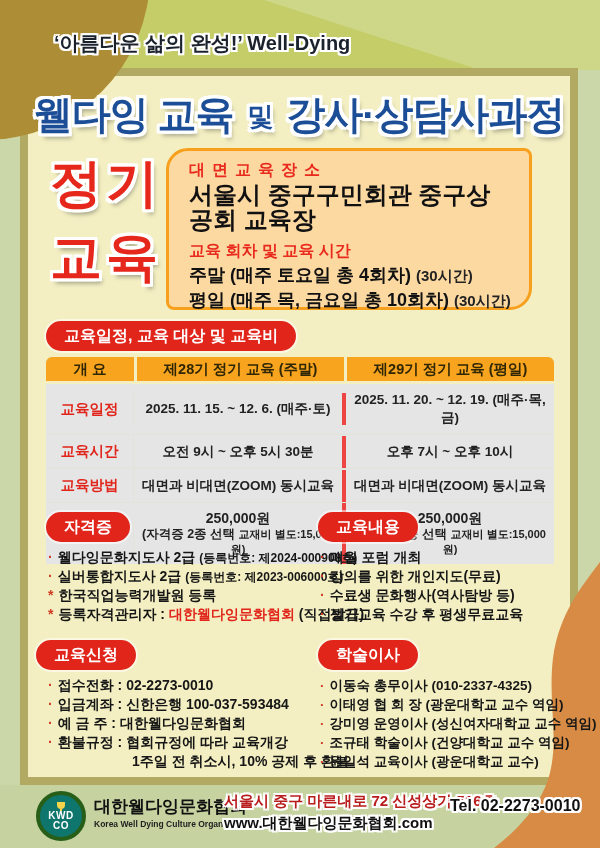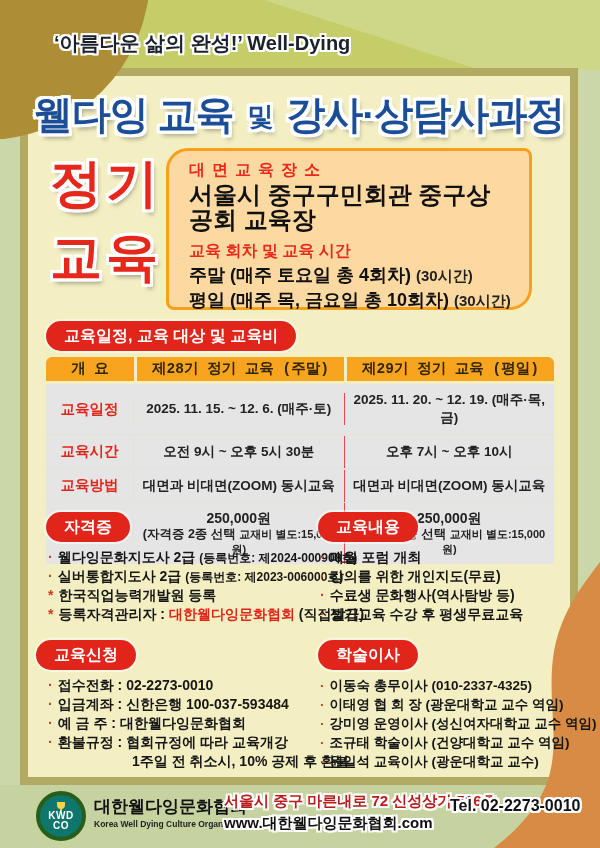--- a/index.html
+++ b/index.html
@@ -42,30 +42,30 @@
   .info-box .sline{color:#111;font-weight:800;font-size:18px;line-height:25px;white-space:nowrap;}
   .info-box .hrs{font-size:15px;font-weight:600;color:#222;}
   
   .badge{position:absolute;background:#e1251b;color:#fff;font-weight:800;font-size:16px;
          line-height:20px;padding:5px 18px;border-radius:17px;white-space:nowrap;
          box-shadow:0 0 0 2px rgba(255,255,255,.55);}
   
   .table{position:absolute;left:46px;top:357px;width:508px;font-size:13.5px;}
   .thead{display:flex;gap:3px;}
   .th{background:#f8a41e;color:#2f2605;font-weight:800;font-size:14.5px;
-      text-align:center;padding:4px 0;line-height:16px;font-family:Liberation Mono, monospace;}
+      text-align:center;padding:4px 0;line-height:16px;}
   .th.c1{width:88px;border-radius:6px 0 0 0;}
   .th.c2,.th.c3{flex:1;}
   .th.c3{border-radius:0 6px 0 0;}
   .tbody{background:#e5e5e5;margin-top:3px;}
   .trow{display:flex;border-bottom:1px solid #e3e3da;align-items:center;}
   .trow:last-child{border-bottom:none;}
   .td{text-align:center;padding:7px 2px;box-sizing:border-box;color:#222;font-weight:700;}
   .td.c1{width:88px;border-right:1px solid #e3e3da;color:#e1251b;font-weight:800;font-size:14.5px;}
-  .td.c2{flex:1;border-right:1px solid #ef4444;}
+  .td.c2{flex:1;border-right:4px solid #ef4444;}
   .td.c3{flex:1;}
   .price-line{font-size:14px;font-weight:700;line-height:17px;}
   .note-line{font-size:12.5px;font-weight:700;line-height:15px;}
   .note-line .small{font-size:11px;}
   
   .list{position:absolute;font-size:14px;font-weight:700;color:#161616;line-height:19px;white-space:nowrap;}
   .list .li{height:19px;}
   .bu{color:#cf3a22;margin-right:5px;font-weight:900;}
   .sub{font-size:12px;}
   .hl{color:#e1251b;}

